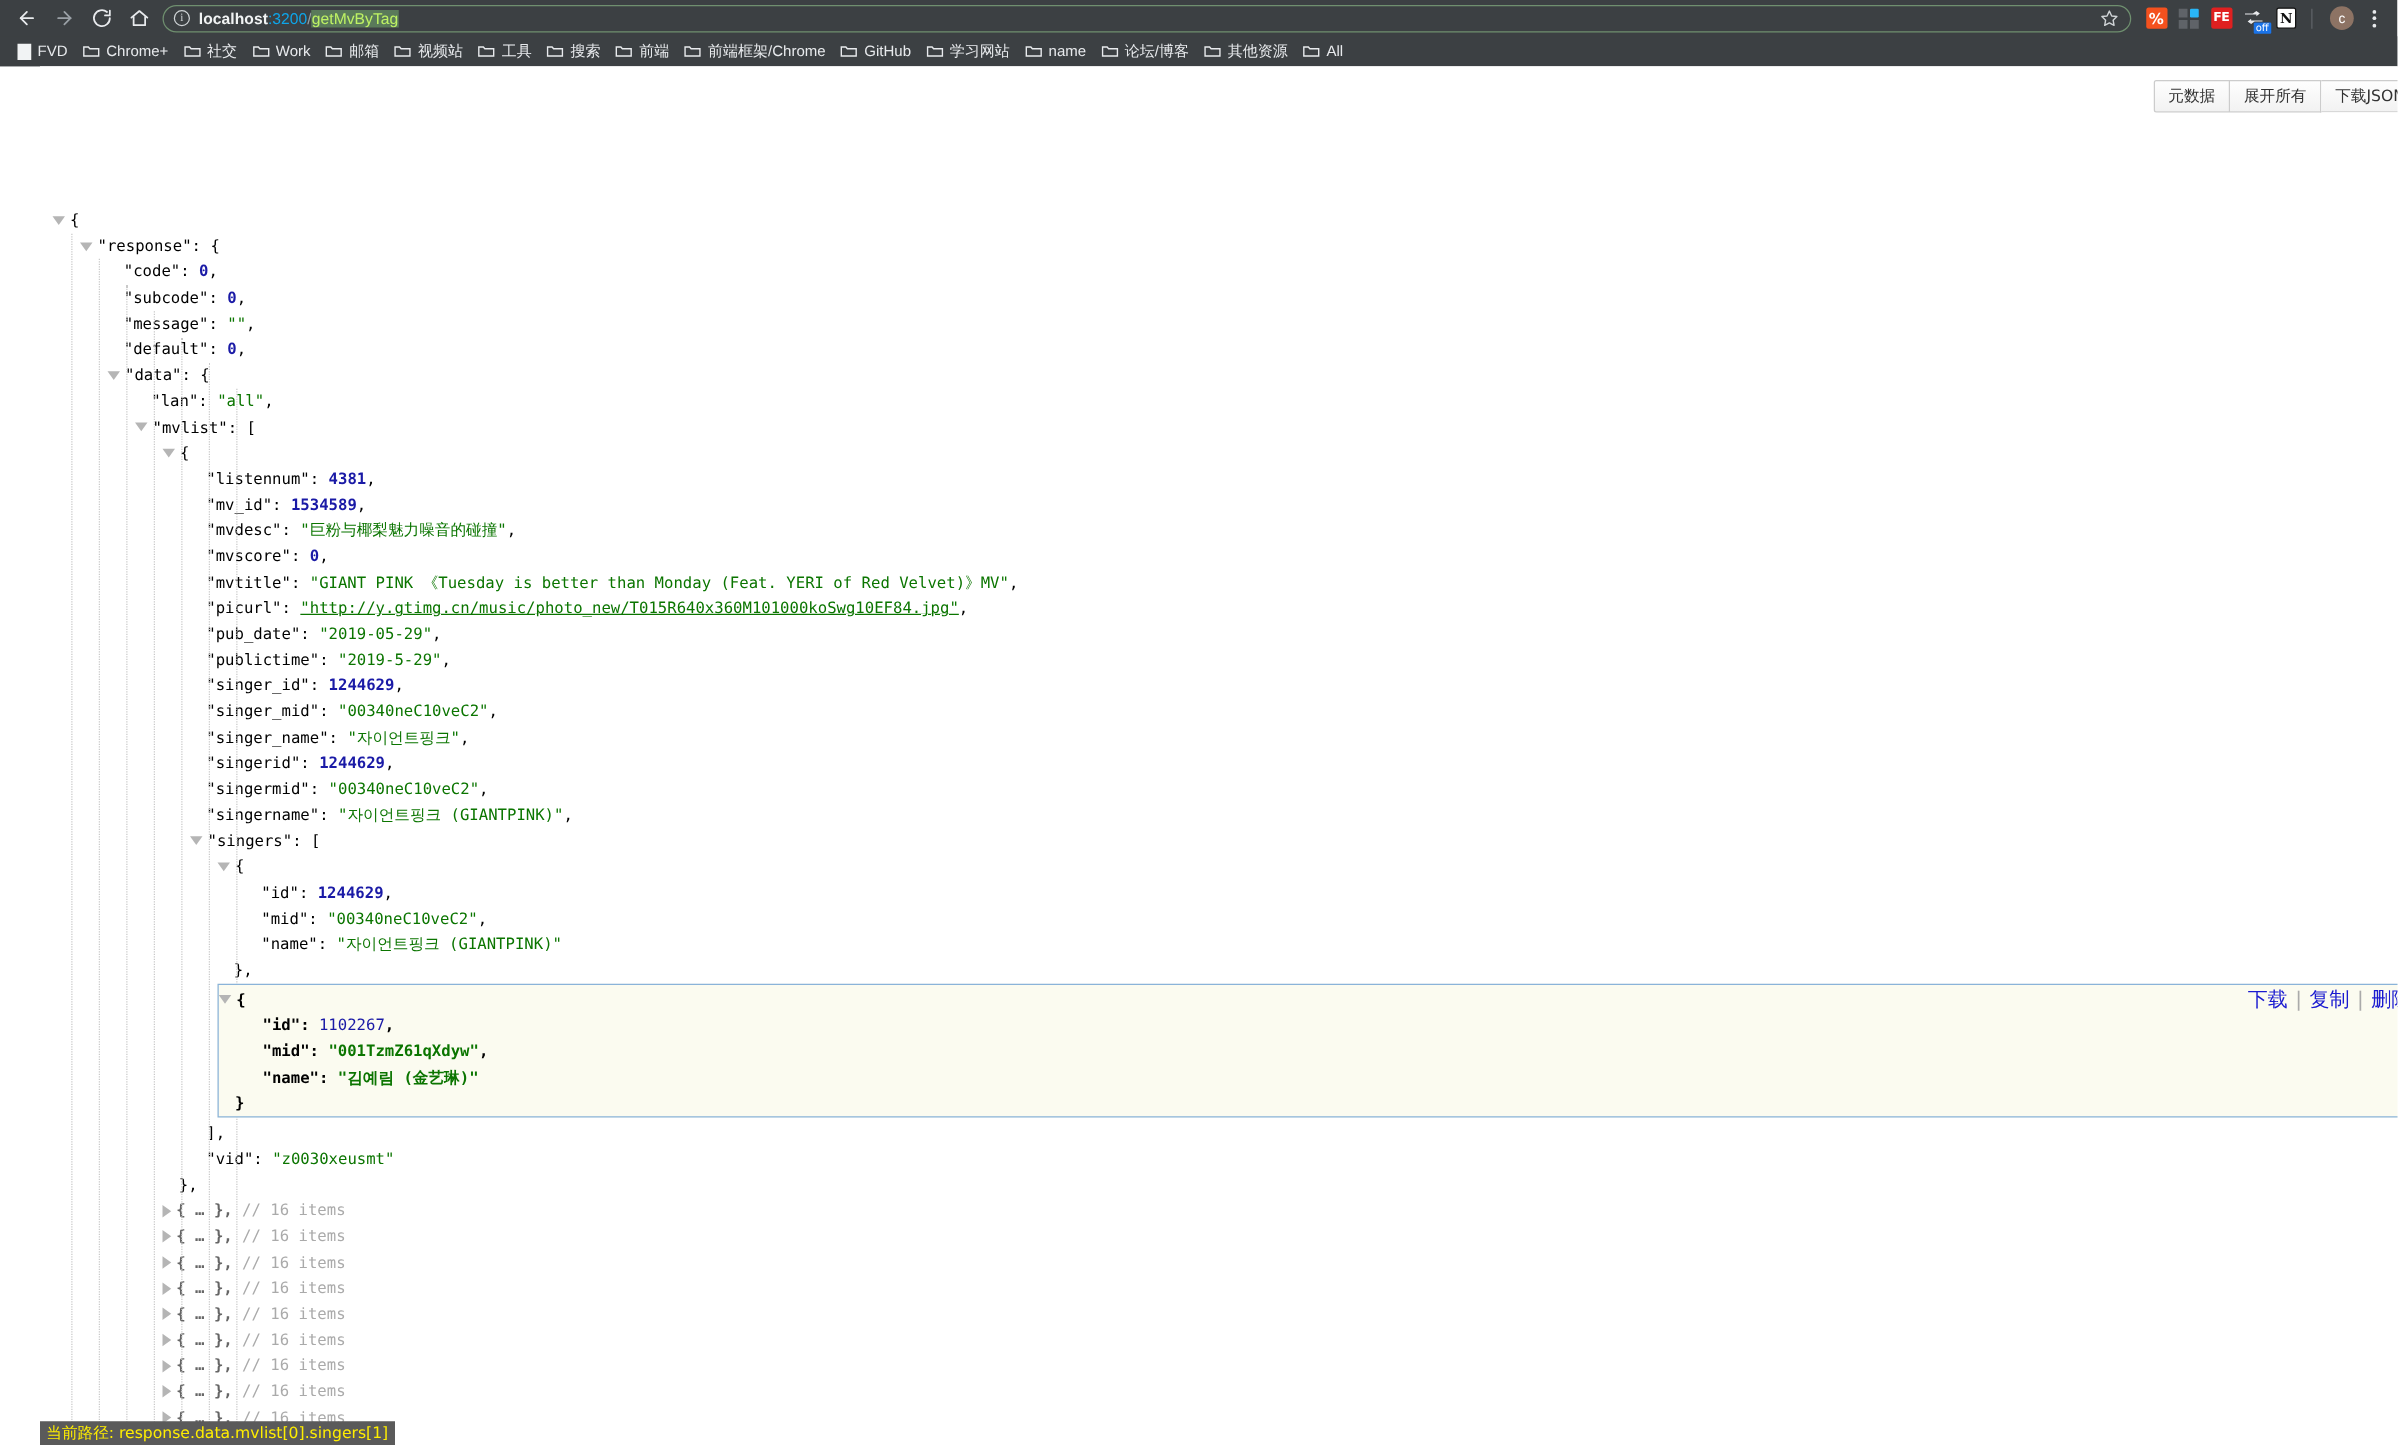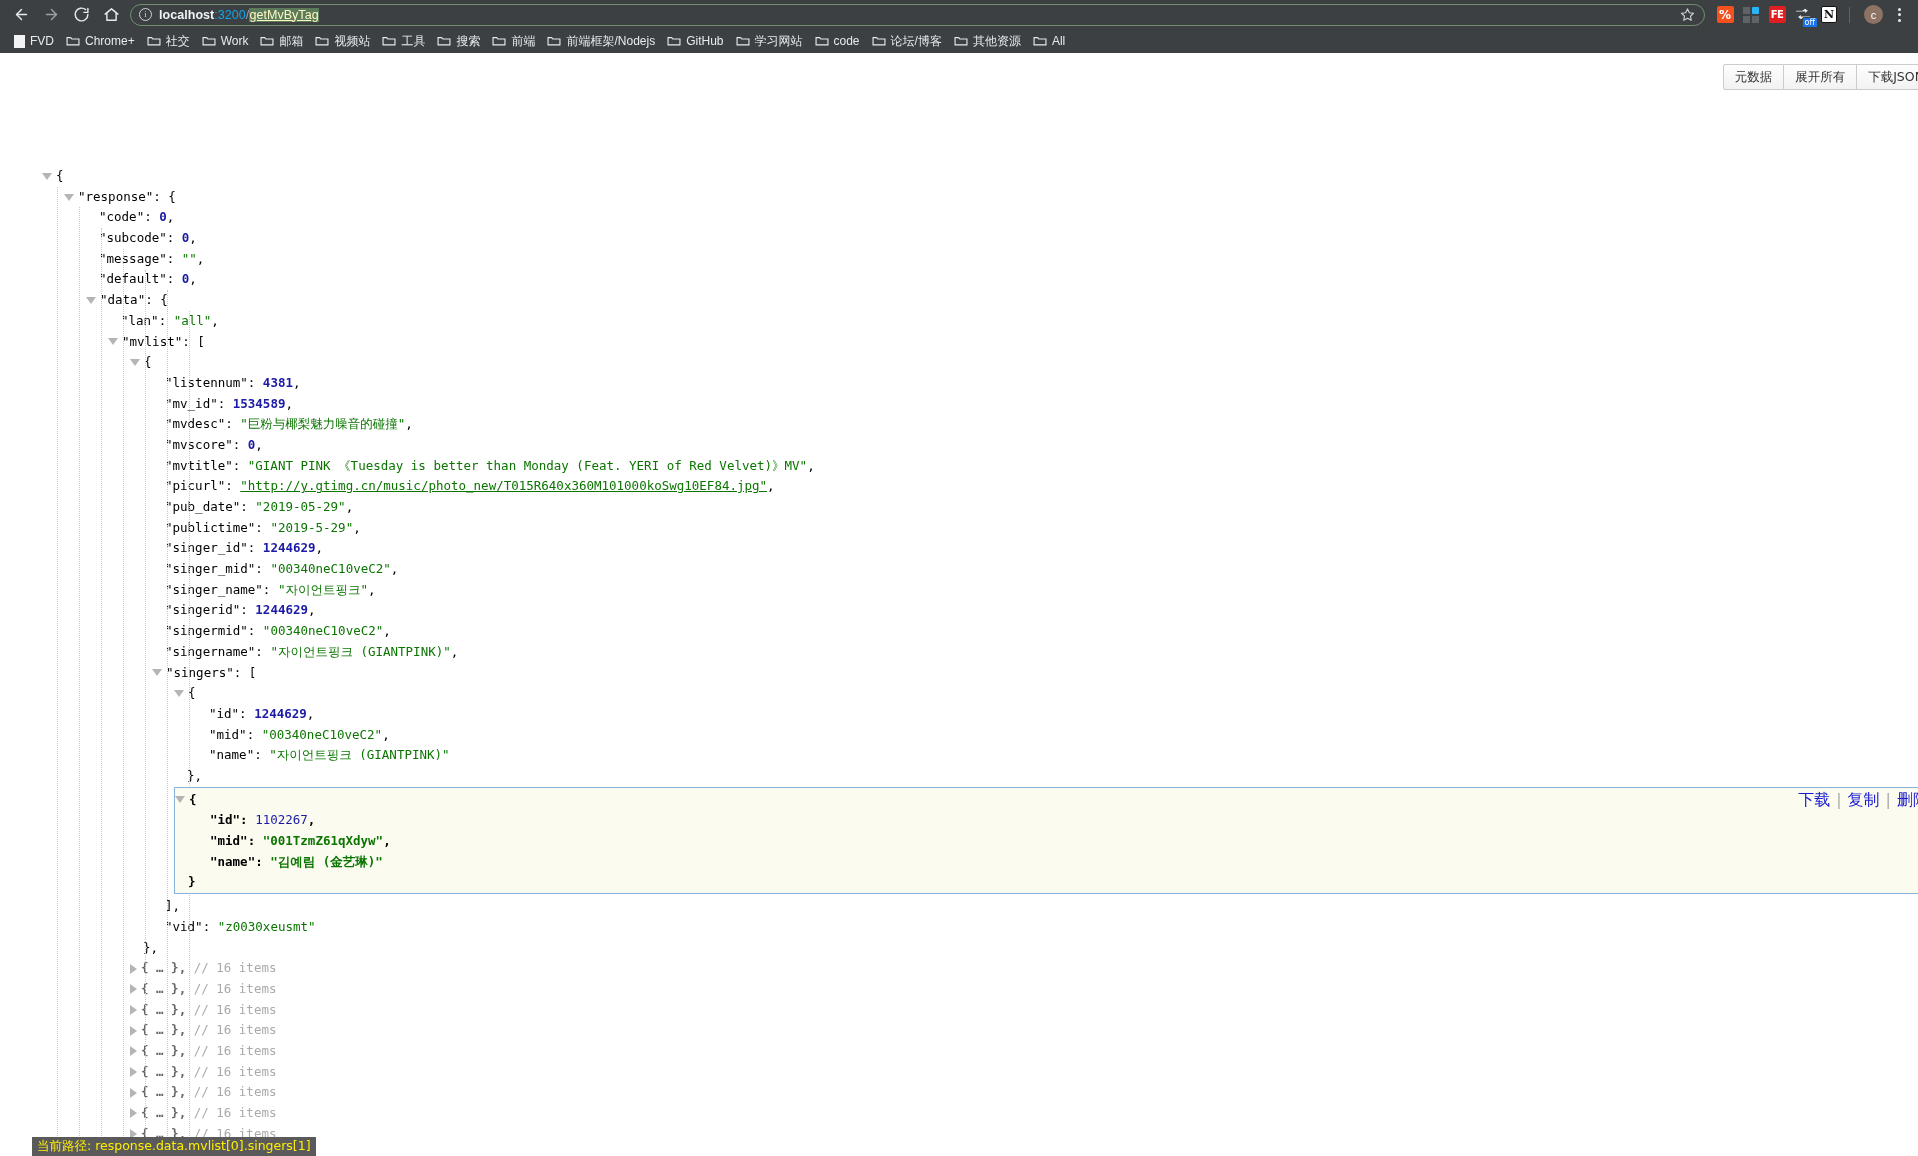--- a/index.html
+++ b/index.html
@@ -61,24 +61,23 @@
     font-size: 12.5px;
     white-space: nowrap;
     overflow: hidden;
     flex: 1 1 auto;
     letter-spacing: 0.05px;
   }
   #url-text .host { color: #f1f3f4; font-weight: 600; }
   #url-text .port { color: #0ea5e9; }
   #url-text .slash { color: #9aa0a6; }
   #url-text .sel {
-    color: #fef9c3;
+    color: #bef264;
     background: #5a7a5a;
     padding: 1px 0;
-    text-decoration: underline;
   }
   #star-icon {
     width: 22px; height: 22px;
     display: flex; align-items: center; justify-content: center;
     color: #cfd3d6;
     flex: 0 0 auto;
   }
 
   .ext-icon {
     width: 24px; height: 22px;
@@ -424,21 +423,21 @@
           </svg>
         </span>
         <span class="bm-label">前端</span>
       </div>
       <div class="bm">
         <span>
           <svg class="bm-ico" viewBox="0 0 20 16" fill="none" stroke="#e8eaed" stroke-width="1.6">
             <path d="M1.5 13.5V3.2h5.2l1.7 2h10.1v8.3z"></path>
           </svg>
         </span>
-        <span class="bm-label">前端框架/Nodejs</span>
+        <span class="bm-label">前端框架/Chrome</span>
       </div>
       <div class="bm">
         <span>
           <svg class="bm-ico" viewBox="0 0 20 16" fill="none" stroke="#e8eaed" stroke-width="1.6">
             <path d="M1.5 13.5V3.2h5.2l1.7 2h10.1v8.3z"></path>
           </svg>
         </span>
         <span class="bm-label">GitHub</span>
       </div>
       <div class="bm">
@@ -448,21 +447,21 @@
           </svg>
         </span>
         <span class="bm-label">学习网站</span>
       </div>
       <div class="bm">
         <span>
           <svg class="bm-ico" viewBox="0 0 20 16" fill="none" stroke="#e8eaed" stroke-width="1.6">
             <path d="M1.5 13.5V3.2h5.2l1.7 2h10.1v8.3z"></path>
           </svg>
         </span>
-        <span class="bm-label">code</span>
+        <span class="bm-label">name</span>
       </div>
       <div class="bm">
         <span>
           <svg class="bm-ico" viewBox="0 0 20 16" fill="none" stroke="#e8eaed" stroke-width="1.6">
             <path d="M1.5 13.5V3.2h5.2l1.7 2h10.1v8.3z"></path>
           </svg>
         </span>
         <span class="bm-label">论坛/博客</span>
       </div>
       <div class="bm">

